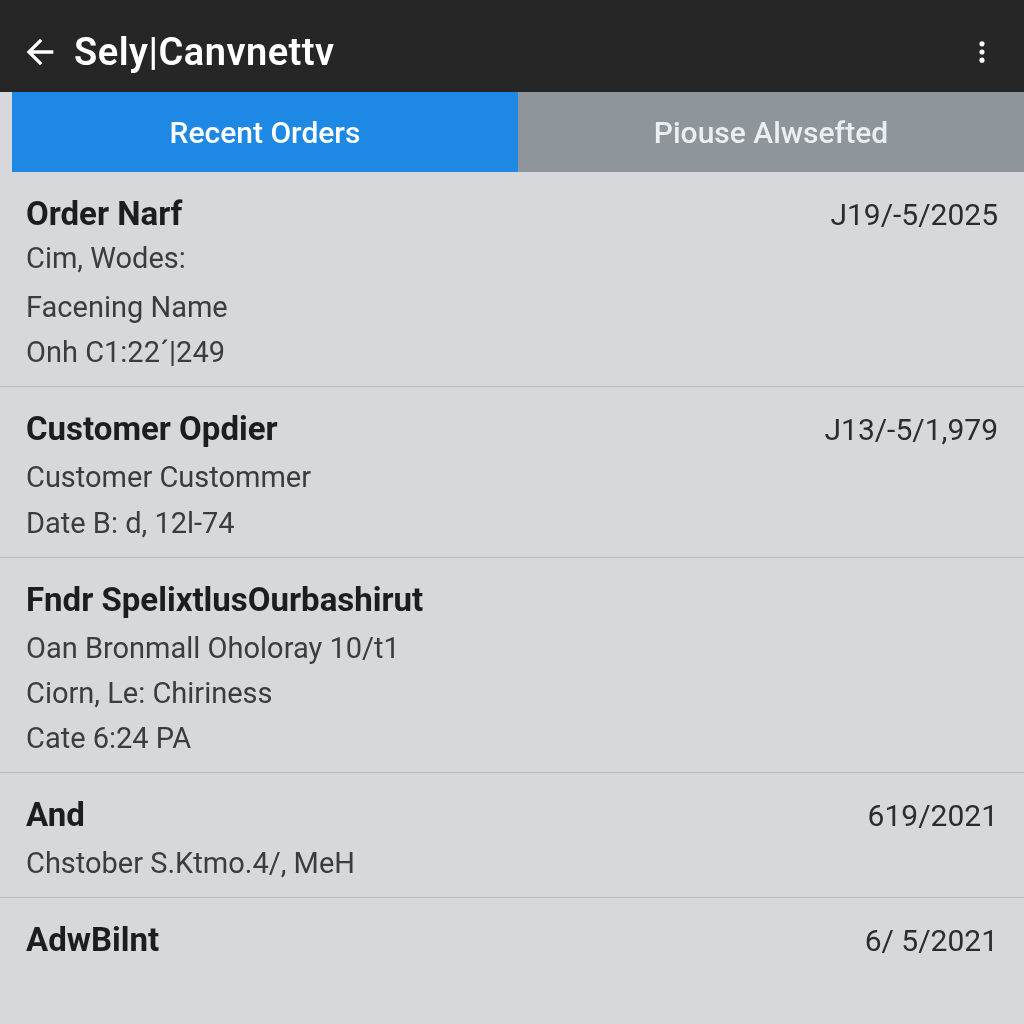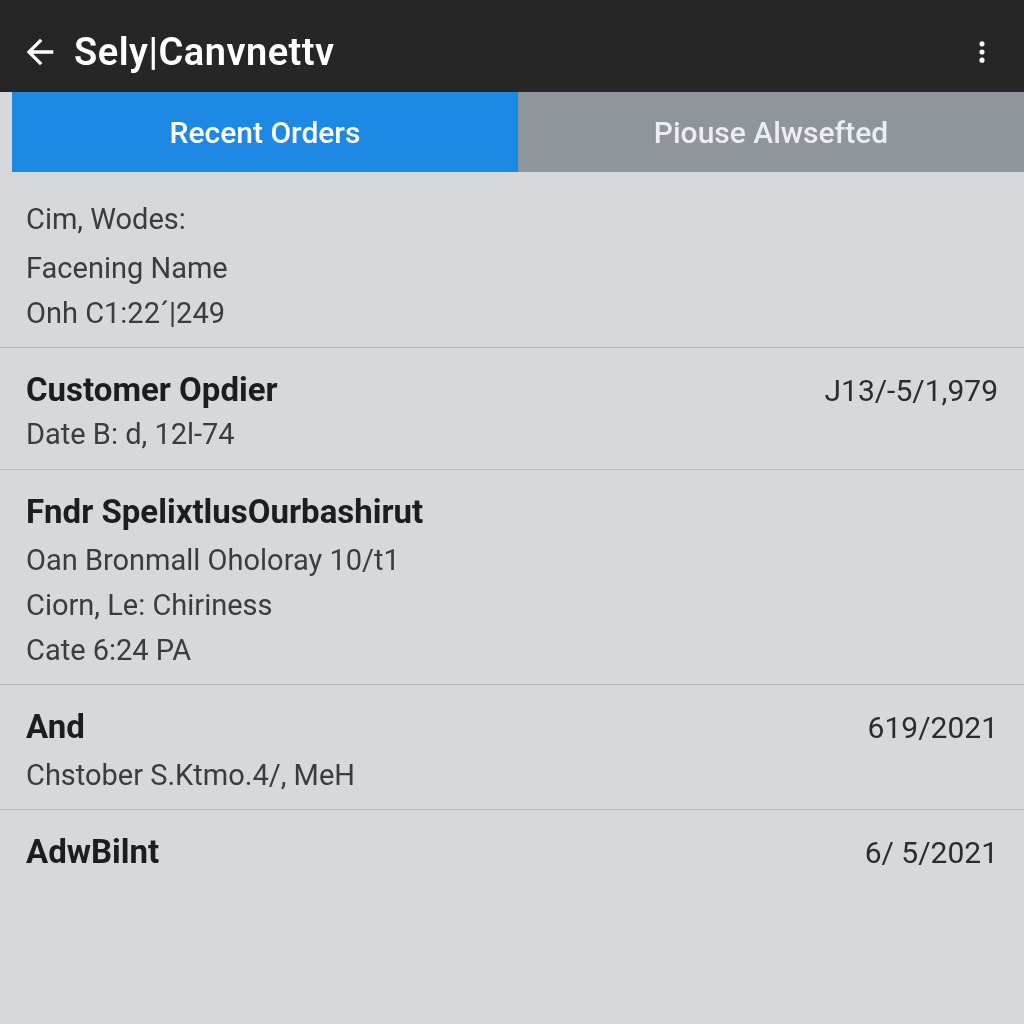--- a/index.html
+++ b/index.html
@@ -56,33 +56,36 @@
 
   <div class="tabs">
     <div class="tab active">Recent Orders</div>
     <div class="tab inactive">Piouse Alwsefted</div>
   </div>
 
   <div class="list">
 
     <div class="item">
       <div class="row1">
+        <div class="title">Order Narf</div>
         <div class="grow"></div>
+        <div class="date">J19/-5/2025</div>
       </div>
       <div class="line">Cim, Wodes:</div>
       <div class="line first">Facening Name</div>
       <div class="line">Onh C1:22´|249</div>
     </div>
 
     <div class="item">
       <div class="row1">
         <div class="title">Customer Opdier</div>
         <div class="grow"></div>
         <div class="date">J13/-5/1,979</div>
       </div>
+      <div class="line first">Customer Custommer</div>
       <div class="line">Date B:  d, 12l-74</div>
     </div>
 
     <div class="item">
       <div class="row1">
         <div class="title">Fndr SpelixtlusOurbashirut</div>
         <div class="grow"></div>
       </div>
       <div class="line first">Oan Bronmall Oholoray 10/t1</div>
       <div class="line">Ciorn, Le: Chiriness</div>

